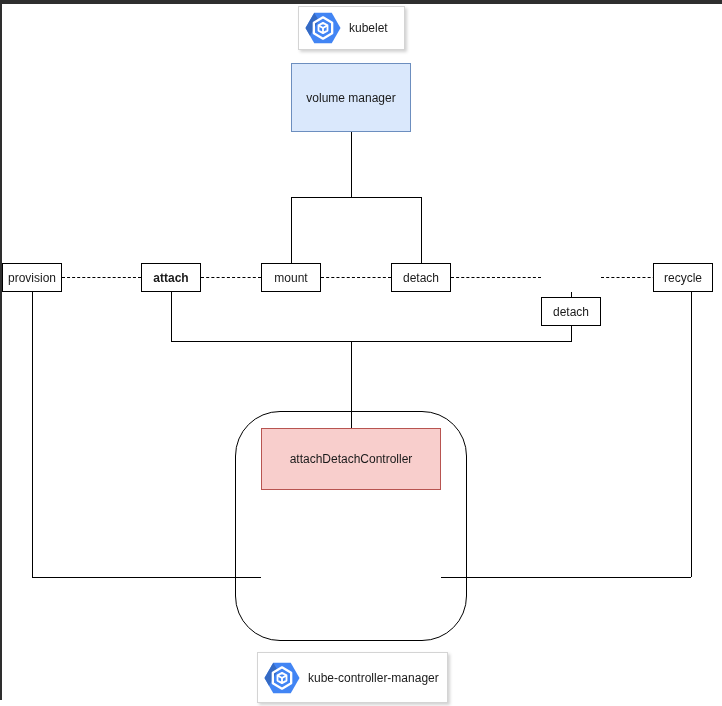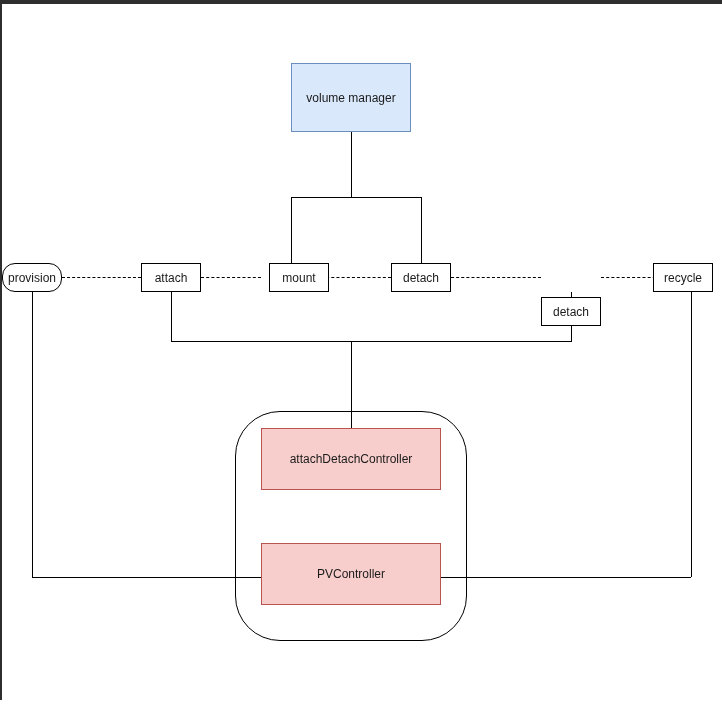--- a/index.html
+++ b/index.html
@@ -100,47 +100,64 @@
   <div class="vline" style="left:171px; top:292px; height:49px;"></div>
   <div class="vline" style="left:571px; top:292px; height:49px;"></div>
   <div class="hline" style="left:171px; top:341px; width:401px;"></div>
   <div class="vline" style="left:351px; top:341px; height:87px;"></div>
 
   <div class="vline" style="left:32px; top:292px; height:285px;"></div>
   <div class="hline" style="left:32px; top:577px; width:229px;"></div>
   <div class="vline" style="left:691px; top:292px; height:285px;"></div>
   <div class="hline" style="left:441px; top:577px; width:250px;"></div>
 
+  <div class="shadow-card" style="left:298px; top:6px; width:107px; height:44px;">
+    <svg class="k8s-icon" width="40" height="40" viewBox="0 0 24 24">
+      <polygon points="1.5,12 6.75,2.9 17.25,2.9 22.5,12 17.25,21.1 6.75,21.1" fill="var(--k8s-icon-blue)"></polygon>
+      <polygon points="1.5,12 6.75,2.9 9.4,7.5 4.2,16.6" fill="var(--k8s-icon-blue-dark)"></polygon>
+      <polygon points="12,5.6 17.5,8.8 17.5,15.2 12,18.4 6.5,15.2 6.5,8.8" fill="none" stroke="#ffffff" stroke-width="1.4" stroke-linejoin="round"></polygon>
+      <path d="M12 8.9 L14.7 10.45 L14.7 13.55 L12 15.1 L9.3 13.55 L9.3 10.45 Z" fill="none" stroke="#ffffff" stroke-width="1.1" stroke-linejoin="round"></path>
+      <path d="M9.3 10.45 L12 12 L14.7 10.45 M12 12 L12 15.1" fill="none" stroke="#ffffff" stroke-width="1.1" stroke-linejoin="round"></path>
+    </svg>
+    <span class="card-label">kubelet</span>
+  </div>
 
   <div class="node blue-box">
     <span>volume manager</span>
   </div>
 
-  <div class="node op-box" style="left:2px;border-radius:13px;">
+  <div class="node op-box" style="left:2px;">
       <span>provision</span>
     </div>
-  <div class="node op-box" style="left:141px;">
+  <div class="node op-box" style="left:141px;font-weight:bold;">
       <span>attach</span>
     </div>
-  <div class="node op-box" style="left:269px;">
+  <div class="node op-box" style="left:261px;">
       <span>mount</span>
     </div>
   <div class="node op-box" style="left:391px;">
       <span>detach</span>
     </div>
   <div class="node op-box" style="left:541px;margin-top:34px;">
       <span>detach</span>
     </div>
   <div class="node op-box" style="left:653px;">
       <span>recycle</span>
     </div>
 
   <div class="rounded-group"></div>
 
   <div class="node red-box" style="top:428px;">
     <span>attachDetachController</span>
   </div>
-  <div class="node red-box" style="top:543px;">
-    <span>PVController</span>
+
+  <div class="shadow-card" style="left:257px; top:652px; width:191px; height:51px;">
+    <svg class="k8s-icon" width="40" height="40" viewBox="0 0 24 24">
+      <polygon points="1.5,12 6.75,2.9 17.25,2.9 22.5,12 17.25,21.1 6.75,21.1" fill="var(--k8s-icon-blue)"></polygon>
+      <polygon points="1.5,12 6.75,2.9 9.4,7.5 4.2,16.6" fill="var(--k8s-icon-blue-dark)"></polygon>
+      <polygon points="12,5.6 17.5,8.8 17.5,15.2 12,18.4 6.5,15.2 6.5,8.8" fill="none" stroke="#ffffff" stroke-width="1.4" stroke-linejoin="round"></polygon>
+      <path d="M12 8.9 L14.7 10.45 L14.7 13.55 L12 15.1 L9.3 13.55 L9.3 10.45 Z" fill="none" stroke="#ffffff" stroke-width="1.1" stroke-linejoin="round"></path>
+      <path d="M9.3 10.45 L12 12 L14.7 10.45 M12 12 L12 15.1" fill="none" stroke="#ffffff" stroke-width="1.1" stroke-linejoin="round"></path>
+    </svg>
+    <span class="card-label">kube-controller-manager</span>
   </div>
-
 
 </div>
 
 </body></html>

